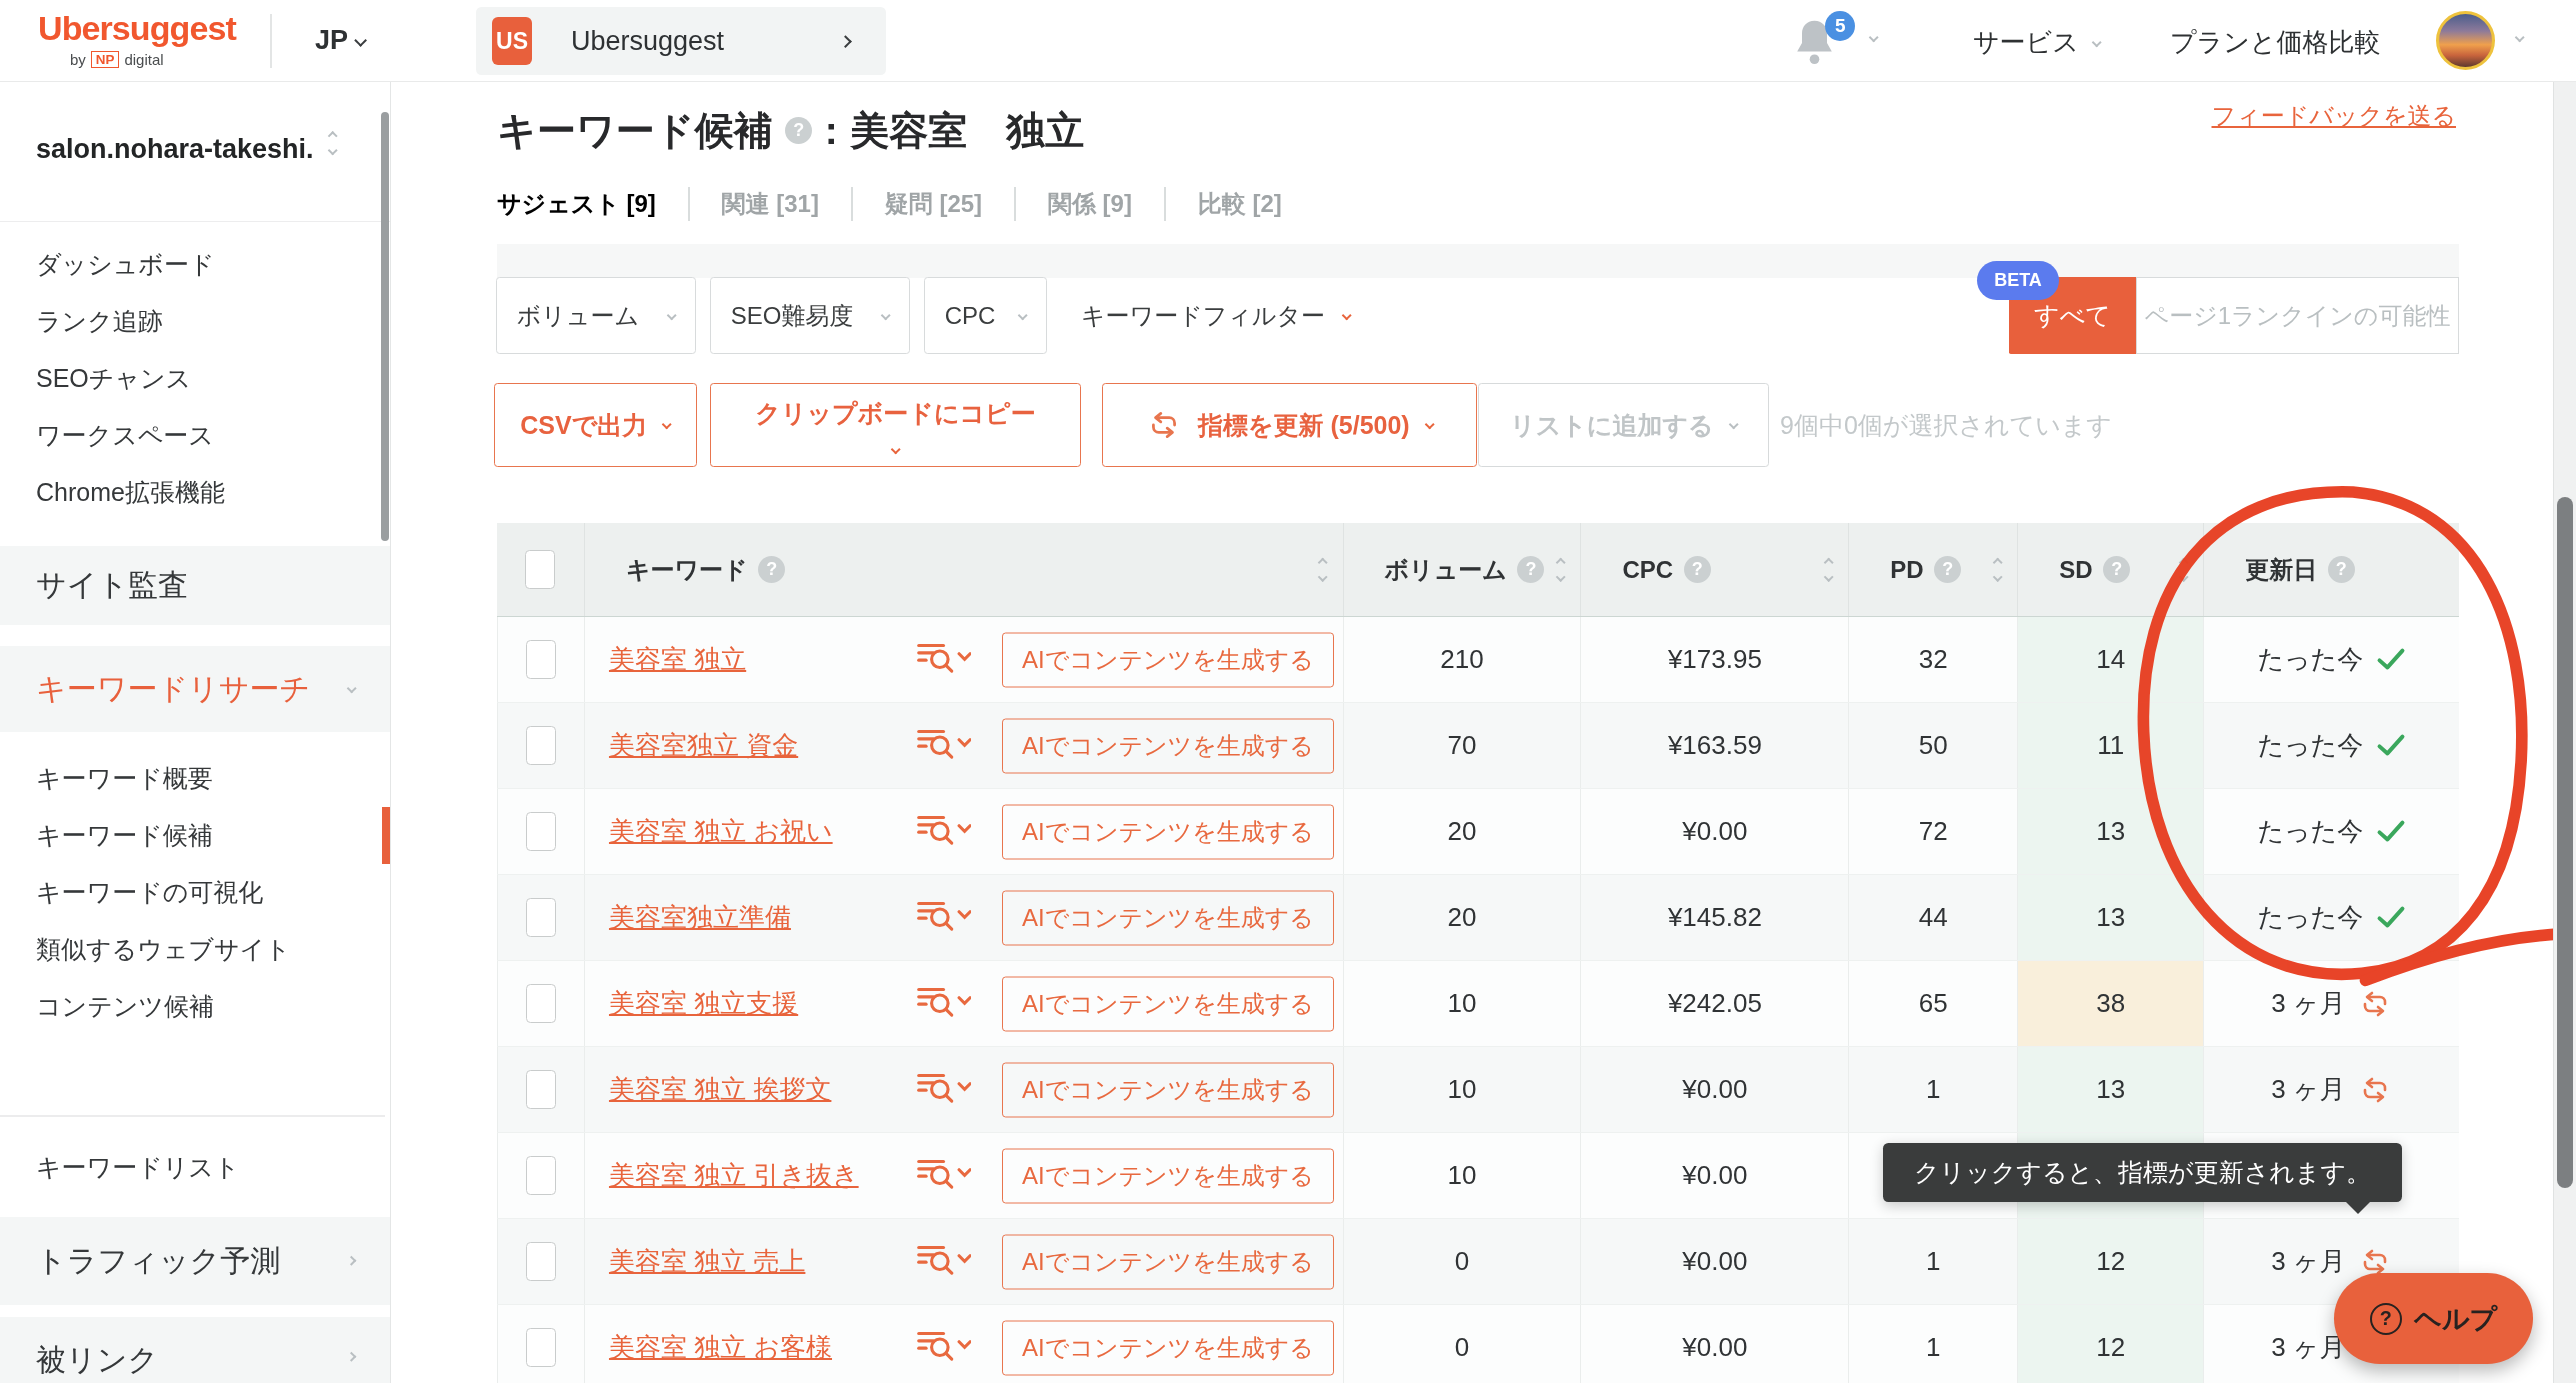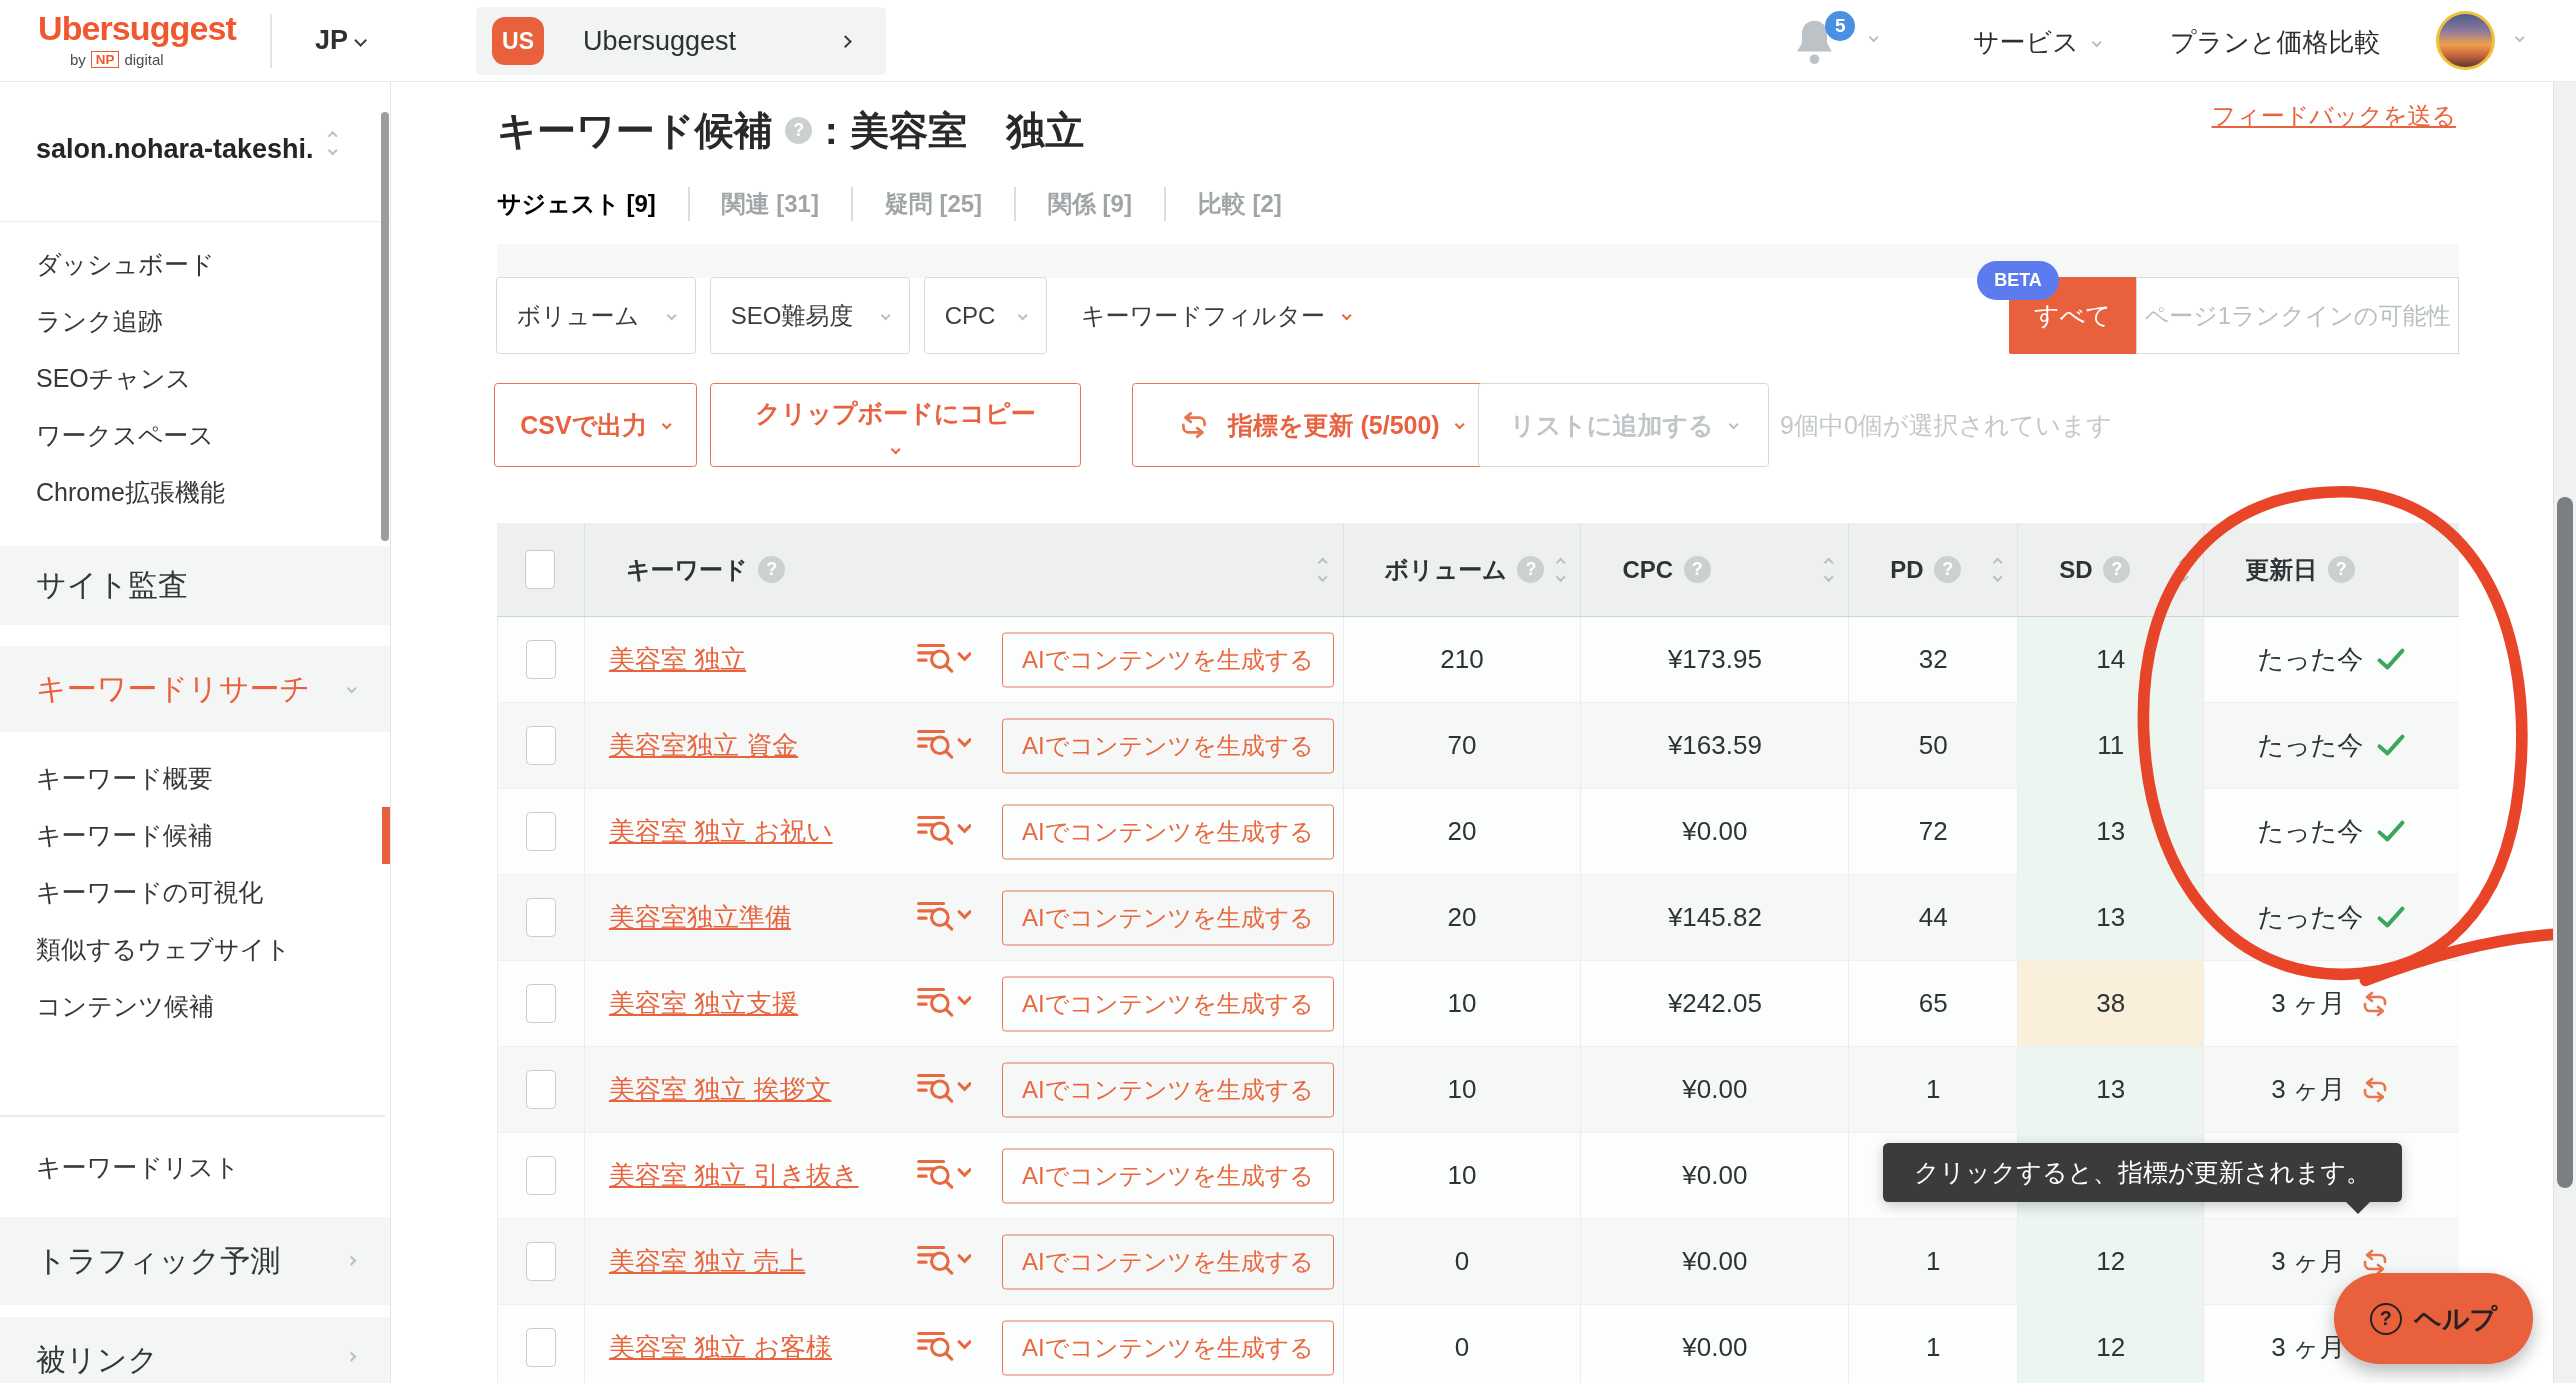--- a/index.html
+++ b/index.html
@@ -20,21 +20,21 @@
   .qmark { display:inline-flex; width:27px; height:27px; border-radius:50%; background:#cbd0d1; color:#fff; font-size:18px; font-weight:700; align-items:center; justify-content:center; flex:none; }
 
   
   #topbar { position:absolute; left:0; top:0; width:2576px; height:82px; background:#fff; border-bottom:0.9px solid #e9eaea; z-index:30; }
   .logo-text { position:absolute; left:38px; top:9px; font-size:34px; font-weight:800; letter-spacing:-0.9px; color:#f1572e; }
   .logo-by { position:absolute; left:70px; top:51px; font-size:15px; color:#4a4d4f; display:flex; align-items:center; gap:5.4px; }
   .np-box { border:1.8px solid #f1572e; color:#f1572e; font-weight:700; font-size:13.4px; padding:0 3.6px; }
   .tb-div { position:absolute; left:270px; top:14.3px; width:1.8px; height:54px; background:#e3e5e5; }
   .region { position:absolute; left:315px; top:25px; font-size:27px; font-weight:600; color:#2e3133; display:flex; align-items:center; gap:8px; }
   .workspace { position:absolute; left:476px; top:7.2px; width:410px; height:68px; background:#f2f4f4; border-radius:5.4px; display:flex; align-items:center; }
-  .ws-badge { width:52px; height:48px; margin-left:16px; border-radius:13px; background:#e8603c; color:#fff; font-weight:800; font-size:23px; display:flex; align-items:center; justify-content:center; }
+  .ws-badge { width:40px; height:48px; margin-left:16px; border-radius:6px; background:#e8603c; color:#fff; font-weight:800; font-size:23px; display:flex; align-items:center; justify-content:center; }
   .ws-name { margin-left:39px; font-size:27px; font-weight:500; color:#2e3133; }
   .ws-chev { position:absolute; right:36px; }
   .bell-wrap { position:absolute; left:1791px; top:16px; width:57px; height:52px; }
   .bell-badge { position:absolute; right:-7.2px; top:-5.4px; width:30px; height:30px; border-radius:50%; background:#4a90e2; color:#fff; font-size:19px; font-weight:700; display:flex; align-items:center; justify-content:center; }
   .tb-item { font-size:26px; color:#2e3133; display:flex; align-items:center; gap:14.3px; }
   .avatar { position:absolute; left:2436px; top:10.7px; width:59px; height:59px; border-radius:50%; border:3.6px solid #eec23d;
             background:linear-gradient(180deg,#4a5d8c 0%,#8d7a9a 32%,#f0a04c 58%,#c8643c 78%,#5e3830 100%); }
 
   
   #sidebar { position:absolute; left:0; top:82px; width:391px; height:1301px; background:#fff; border-right:0.9px solid #e4e6e6; overflow:hidden; z-index:20; }
@@ -233,21 +233,21 @@
   <button class="btn-page1">ページ1ランクインの可能性</button>
 
   <button class="act-btn" style="left:103px; width:203px;">
     <span>CSVで出力</span>
     <span class="chev xs orange"></span>
   </button>
   <button class="act-btn" style="left:319px; width:371px;flex-direction:column;">
     <span>クリップボードにコピー</span>
     <span class="chev xs orange"></span>
   </button>
-  <button class="act-btn" style="left:741px; width:375px;">
+  <button class="act-btn" style="left:711px; width:375px;">
     <svg width="36" height="32" viewBox="0 0 34 30">
       <g fill="none" stroke="#e8754e" stroke-width="2.6" stroke-linecap="round" stroke-linejoin="round">
         <path d="M10 8 h12 a5 5 0 0 1 5 5 v2"></path>
           <path d="M14 4 L9 8 L14 12"></path>
         <path d="M24 22 h-12 a5 5 0 0 1 -5 -5 v-2"></path>
           <path d="M20 18 L25 22 L20 26"></path>
       </g>
     </svg>
     <span>指標を更新 (5/500)</span>
     <span class="chev xs orange"></span>

